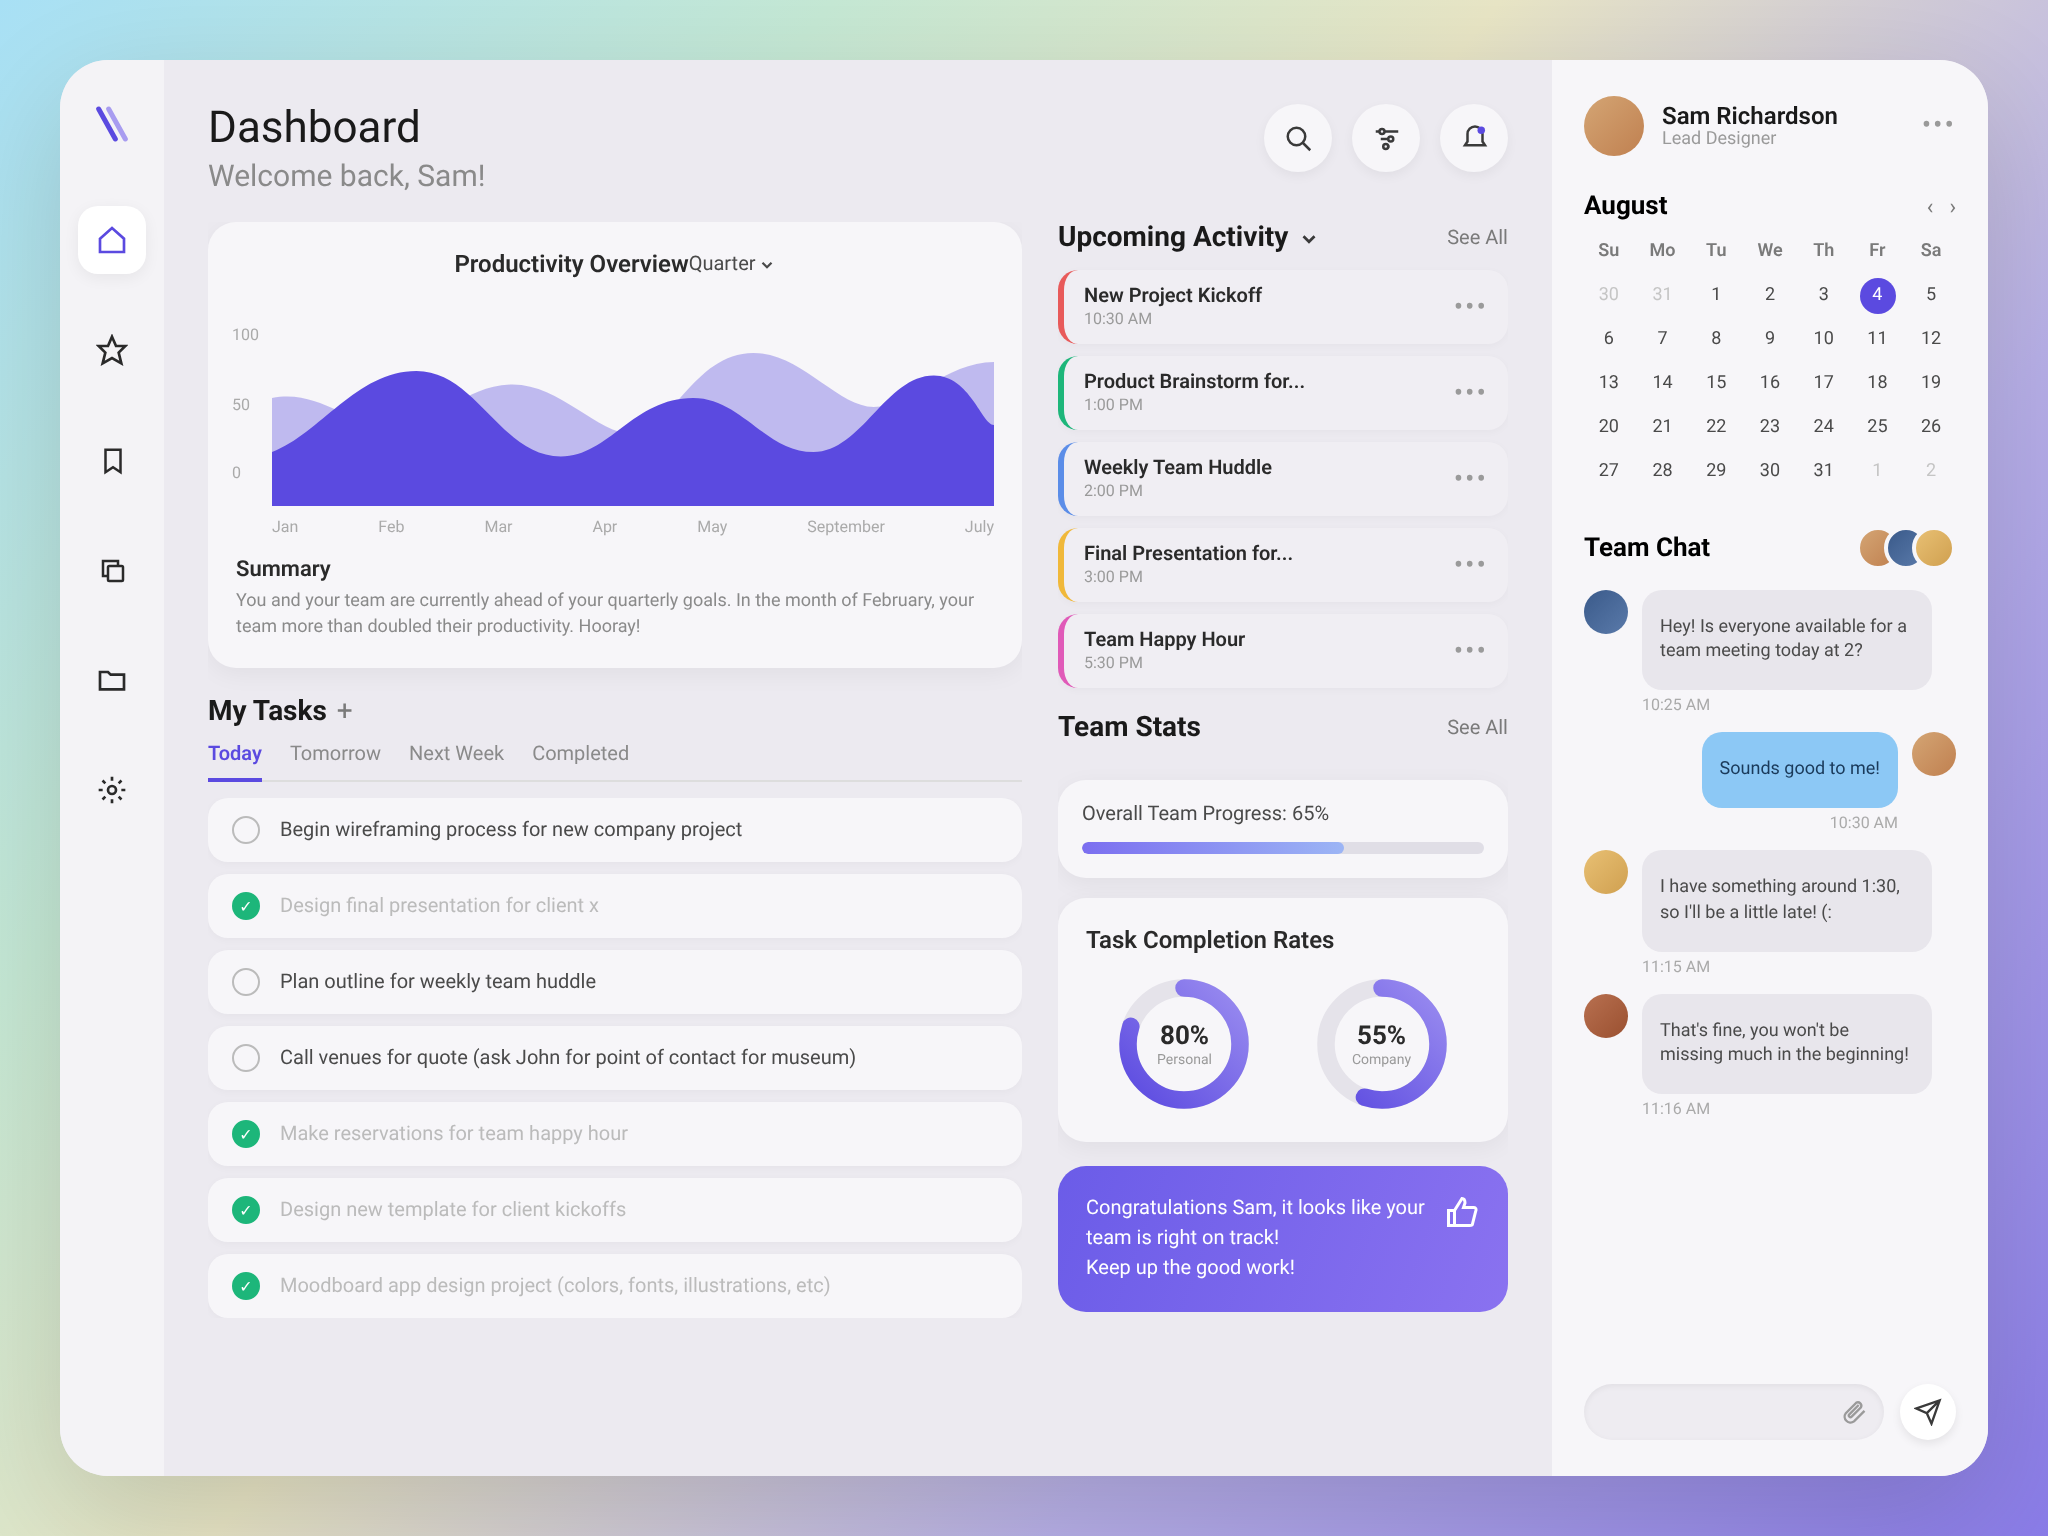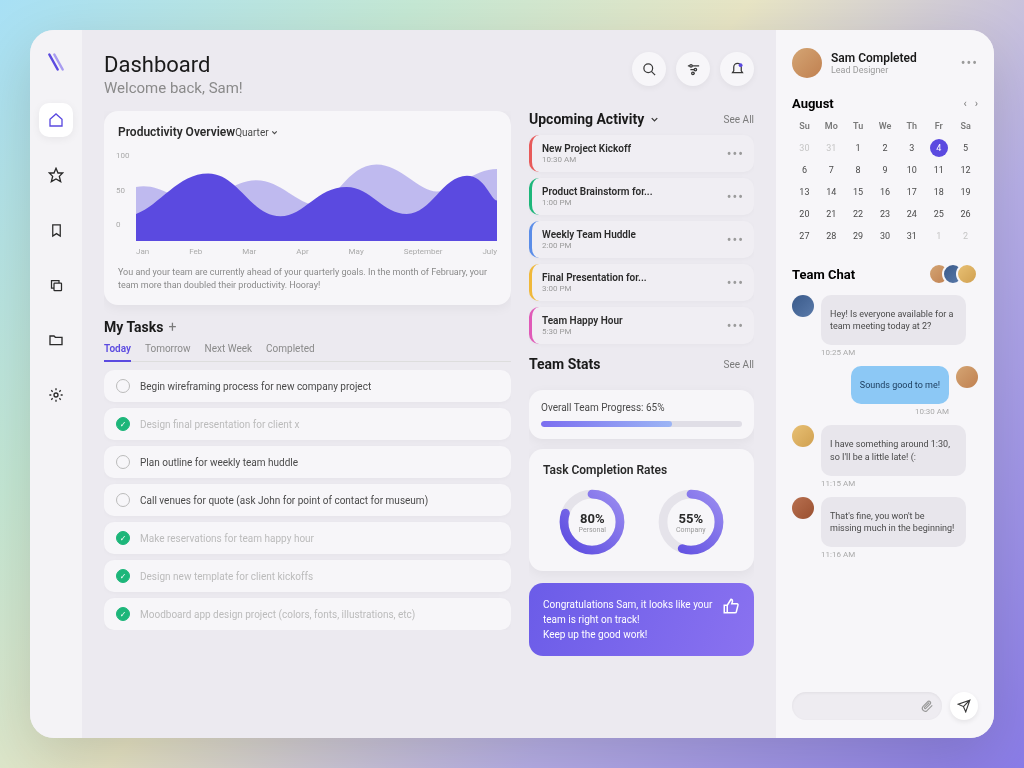--- a/index.html
+++ b/index.html
@@ -12,21 +12,21 @@
 .main{flex:1;padding:22px 22px 15px 22px;overflow:hidden;display:flex;flex-direction:column}
 .header{display:flex;justify-content:space-between;align-items:flex-start;margin-bottom:14px}
 .header h1{font-size:22px;font-weight:400;color:#1a1a1a;margin-bottom:2px}
 .header .sub{font-size:15px;color:#8a8a8a}
 .header-actions{display:flex;gap:10px}
 .icon-btn{width:34px;height:34px;border-radius:50%;background:#f7f6f9;display:flex;align-items:center;justify-content:center;cursor:pointer;box-shadow:0 2px 6px rgba(0,0,0,0.05)}
 .cols{display:flex;gap:18px;flex:1;overflow:hidden}
 .col1{flex:1.15;display:flex;flex-direction:column;gap:14px;overflow:hidden}
 .col2{width:225px;display:flex;flex-direction:column;gap:12px;overflow:hidden}
 .card{background:#f7f6f9;border-radius:14px;padding:14px;box-shadow:0 3px 12px rgba(0,0,0,0.05)}
-.card-head{display:flex;justify-content:flex-start;align-items:center;margin-bottom:12px}
+.card-head{display:flex;justify-content:center;align-items:center;margin-bottom:24px}
 .card-title{font-size:12px;font-weight:600;color:#2a2a2a}
 .quarter{font-size:10px;color:#4a4a4a;display:flex;align-items:center;gap:1px;cursor:pointer}
 .chart{height:90px;position:relative;margin-bottom:6px}
 .chart svg{width:100%;height:100%}
 .axis-y{position:absolute;left:-2px;top:0;height:78px;display:flex;flex-direction:column;justify-content:space-between;font-size:8px;color:#aaa}
 .axis-x{display:flex;justify-content:space-between;font-size:8px;color:#aaa;padding-left:18px}
 .summary h4{font-size:11px;font-weight:600;margin-bottom:4px;color:#2a2a2a}
 .summary p{font-size:9px;color:#8a8a8a;line-height:1.4}
 .section-head{display:flex;justify-content:space-between;align-items:center;margin-bottom:8px}
 .section-title{font-size:14px;font-weight:700;color:#1a1a1a}
@@ -193,20 +193,21 @@
           <div class="axis-x" id="chart-x">
               <span>Jan</span>
               <span>Feb</span>
               <span>Mar</span>
               <span>Apr</span>
               <span>May</span>
               <span>September</span>
               <span>July</span>
             </div>
           <div class="summary" style="margin-top:10px">
+            <h4>Summary</h4>
             <p>You and your team are currently ahead of your quarterly goals. In the month of February, your team more than doubled their productivity. Hooray!</p>
           </div>
         </div>
 
         <div style="flex:1;display:flex;flex-direction:column;overflow:hidden">
           <div class="section-head">
             <span class="section-title"><span>My Tasks</span><span class="plus">+</span></span>
           </div>
           <div class="tabs" id="task-tabs">
               <span class="tab active">Today</span>
@@ -363,21 +364,21 @@
               </svg></span>
         </div>
       </div>
     </div>
   </div>
 
   <div class="rightpane">
     <div class="profile">
       <div class="avatar"></div>
       <div style="flex:1">
-        <div class="profile-name">Sam Completed</div>
+        <div class="profile-name">Sam Richardson</div>
         <div class="profile-role">Lead Designer</div>
       </div>
       <span class="dots">•••</span>
     </div>
 
     <div class="cal-head">
       <span class="cal-month">August</span>
       <span class="cal-nav">
           <span>‹</span>
           <span>›</span>

